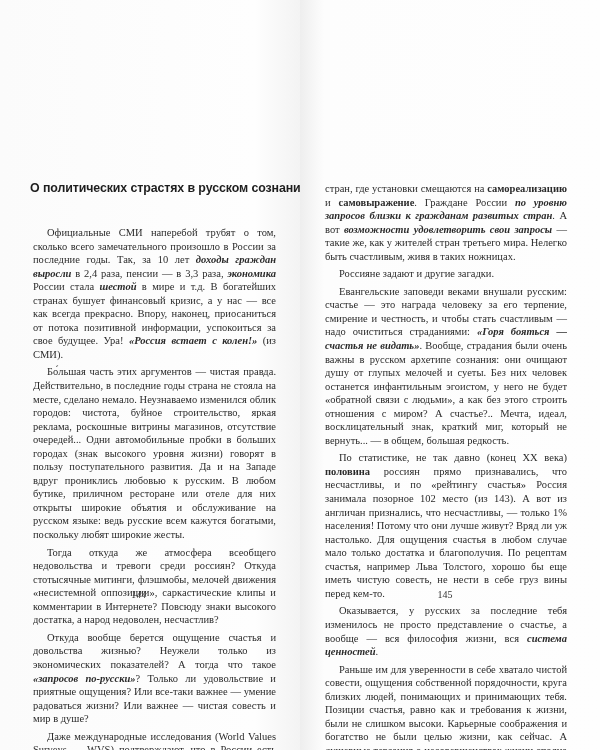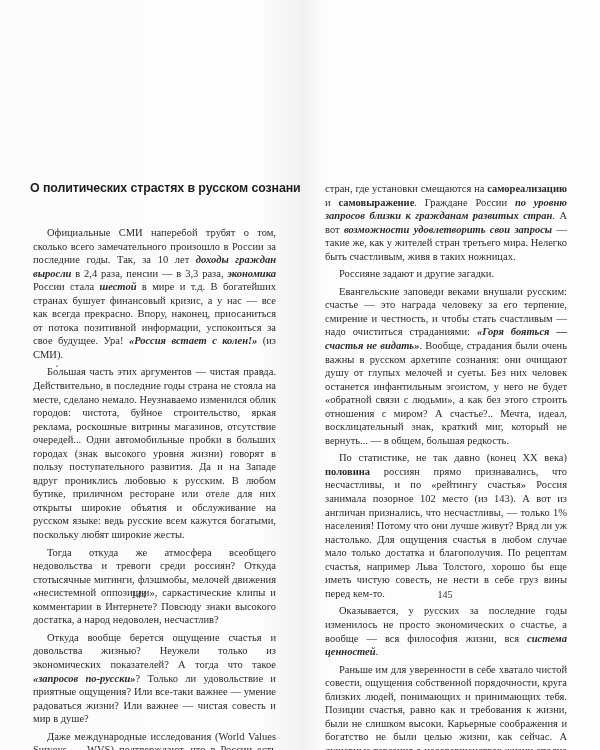--- a/index.html
+++ b/index.html
@@ -48,18 +48,18 @@
         <p><span>Даже международные исследования (World Values Surveys — WVS) подтверждают, что в России есть свои, особые </span><b class="bi">приоритеты ценностей</b><span>, среди которых — </span></p>
       </div>
     <div class="pagenum">144</div>
   </div>
   <div class="page right">
     <div class="text">
         <p class="noindent"><span>стран, где установки смещаются на </span><b class="bi">самореализацию</b><span> и </span><b class="bi">самовыражение</b><span>. Граждане России </span><i>по уровню запросов близки к гражданам развитых стран</i><span>. А вот </span><i>возможности удовлетворить свои запросы</i><span> — такие же, как у жителей стран третьего мира. Нелегко быть счастливым, живя в таких ножницах.</span></p>
         <p><span>Россияне задают и другие загадки.</span></p>
         <p><span>Евангельские заповеди веками внушали русским: счастье — это награда человеку за его терпение, смирение и честность, и чтобы стать счастливым — надо очиститься страданиями: </span><i>«Горя бояться — счастья не видать»</i><span>. Вообще, страдания были очень важны в русском архетипе сознания: они очищают душу от глупых мелочей и суеты. Без них человек останется инфантильным эгоистом, у него не будет «обратной связи с людьми», а как без этого строить отношения с миром? А счастье?.. Мечта, идеал, восклицательный знак, краткий миг, который не вернуть... — в общем, большая редкость.</span></p>
         <p><span>По статистике, не так давно (конец XX века) </span><b class="bi">половина</b><span> россиян прямо признавались, что несчастливы, и по «рейтингу счастья» Россия занимала позорное 102 место (из 143). А вот из англичан признались, что несчастливы, — только 1% населения! Потому что они лучше живут? Вряд ли уж настолько. Для ощущения счастья в любом случае мало только достатка и благополучия. По рецептам счастья, например Льва Толстого, хорошо бы еще иметь чистую совесть, не нести в себе груз вины перед кем-то.</span></p>
-        <p><span>Оказывается, у русских за последние годы изменилось не просто экономических о счастье, а вообще — вся философия жизни, вся </span><i>система ценностей</i><span>.</span></p>
+        <p><span>Оказывается, у русских за последние тебя изменилось не просто представление о счастье, а вообще — вся философия жизни, вся </span><i>система ценностей</i><span>.</span></p>
         <p><span>Раньше им для уверенности в себе хватало чистой совести, ощущения собственной порядочности, круга близких людей, понимающих и принимающих тебя. Позиции счастья, равно как и требования к жизни, были не слишком высоки. Карьерные соображения и богатство не были целью жизни, как сейчас. А душевные терзания о несовершенствах жизни сполна компенсировались дружеским окружением, застольями, кухонными посиделками и т.п., что давало душевный комфорт и гасило недовольство жизнью. А что теперь?</span></p>
       </div>
     <div class="pagenum">145</div>
   </div>
 </div>
 
 </body></html>

